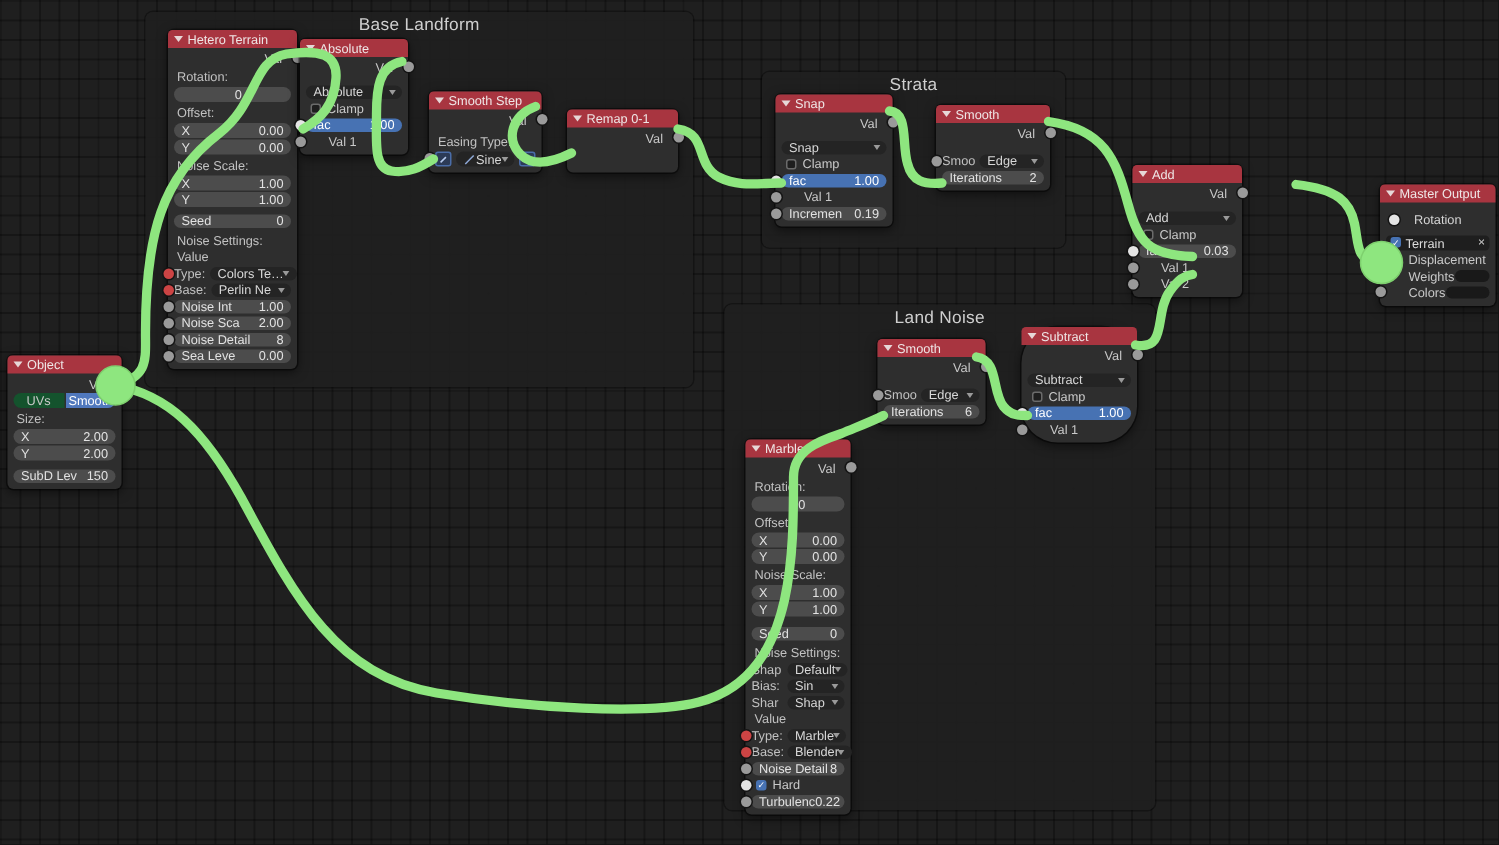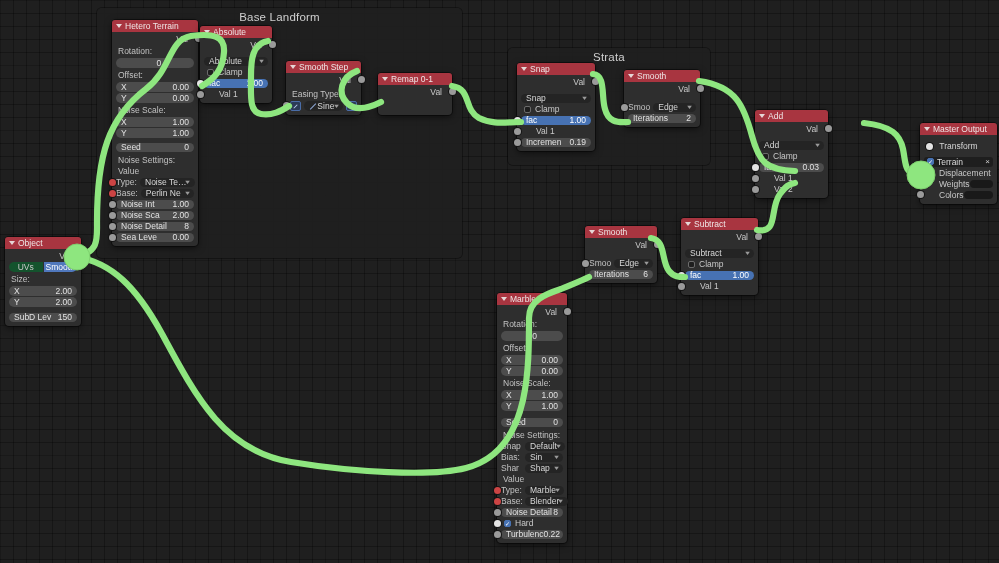--- a/index.html
+++ b/index.html
@@ -61,20 +61,23 @@
 <body>
 
 <div id="canvas">
 
   <div class="frame" style="left:97px;top:8px;width:365px;height:250px;">
     <div class="frame-title">Base Landform</div>
   </div>
   <div class="frame" style="left:508px;top:48px;width:202px;height:117px;">
     <div class="frame-title">Strata</div>
   </div>
+  <div class="frame" style="left:483px;top:203px;width:287px;height:337px;">
+    <div class="frame-title">Land Noise</div>
+  </div>
 
   <div class="node" style="left:112px;top:20px;width:86px;">
     <div class="hdr"><i class="tri"></i><span>Hetero Terrain</span></div>
     <div class="body">
       <div class="row out">
           <span>Val</span>
           <i class="sock gray outs"></i>
         </div>
       <div class="lbl">Rotation:</div>
       <div class="row pill center">
@@ -102,21 +105,21 @@
       <div class="row pill">
           <span>Seed</span>
           <span>0</span>
         </div>
       <div class="lbl">Noise Settings:</div>
       <div class="lbl" style="margin-top:0;">Value</div>
       <div class="prow">
           <i class="sock red in" style="top:1px;"></i>
           <span class="plbl">Type:</span>
           <div class="row dd grow">
-            <span>Noise Te…</span>
+            <span>Colors Te…</span>
             <b class="chev">▾</b>
           </div>
         </div>
       <div class="prow">
           <i class="sock red in" style="top:1px;"></i>
           <span class="plbl">Base:</span>
           <div class="row dd grow">
             <span>Perlin Ne</span>
             <b class="chev">▾</b>
           </div>
@@ -290,21 +293,21 @@
         </div>
     </div>
   </div>
 
   <div class="node" style="left:920px;top:123px;width:77px;">
     <div class="hdr"><i class="tri"></i><span>Master Output</span></div>
     <div class="body">
       <div class="spacer" style="height:3px;"></div>
       <div class="row trow">
           <i class="sock white in" style="left:2px;top:1px;position:absolute;"></i>
-          <span>Transform</span>
+          <span>Rotation</span>
         </div>
       <div class="spacer" style="height:3px;"></div>
       <div class="row fieldrow">
           <i class="box on">✓</i>
           <span>Terrain</span>
           <i class="x">×</i>
         </div>
       <div class="row valrow">
           <i class="sock gray in"></i>
           <span>Displacement</span>
@@ -366,21 +369,21 @@
             <b class="chev">▾</b>
           </div>
         </div>
       <div class="row pill">
           <span>Iterations</span>
           <span>6</span>
         </div>
     </div>
   </div>
 
-  <div class="node" style="left:681px;top:218px;width:77px;">
+  <div class="node" style="left:681px;top:218px;width:77px;border-radius:24px;">
     <div class="hdr"><i class="tri"></i><span>Subtract</span></div>
     <div class="body">
       <div class="row out">
           <span>Val</span>
           <i class="sock gray outs"></i>
         </div>
       <div class="spacer" style="height:4px;"></div>
       <div class="row dd">
           <span>Subtract</span>
           <b class="chev">▾</b>

